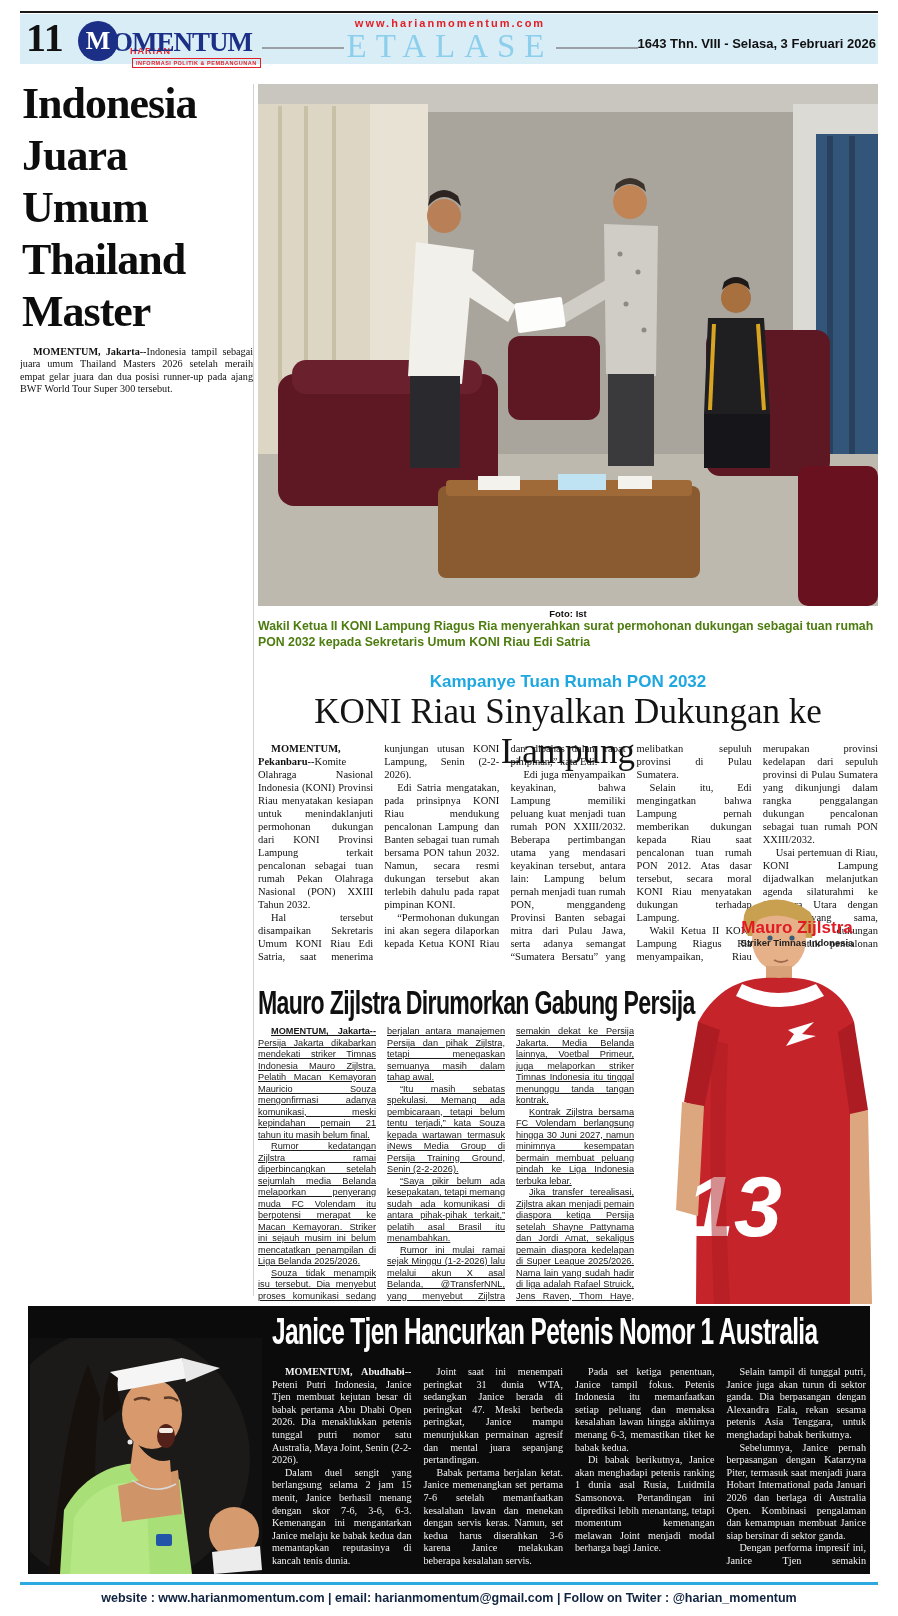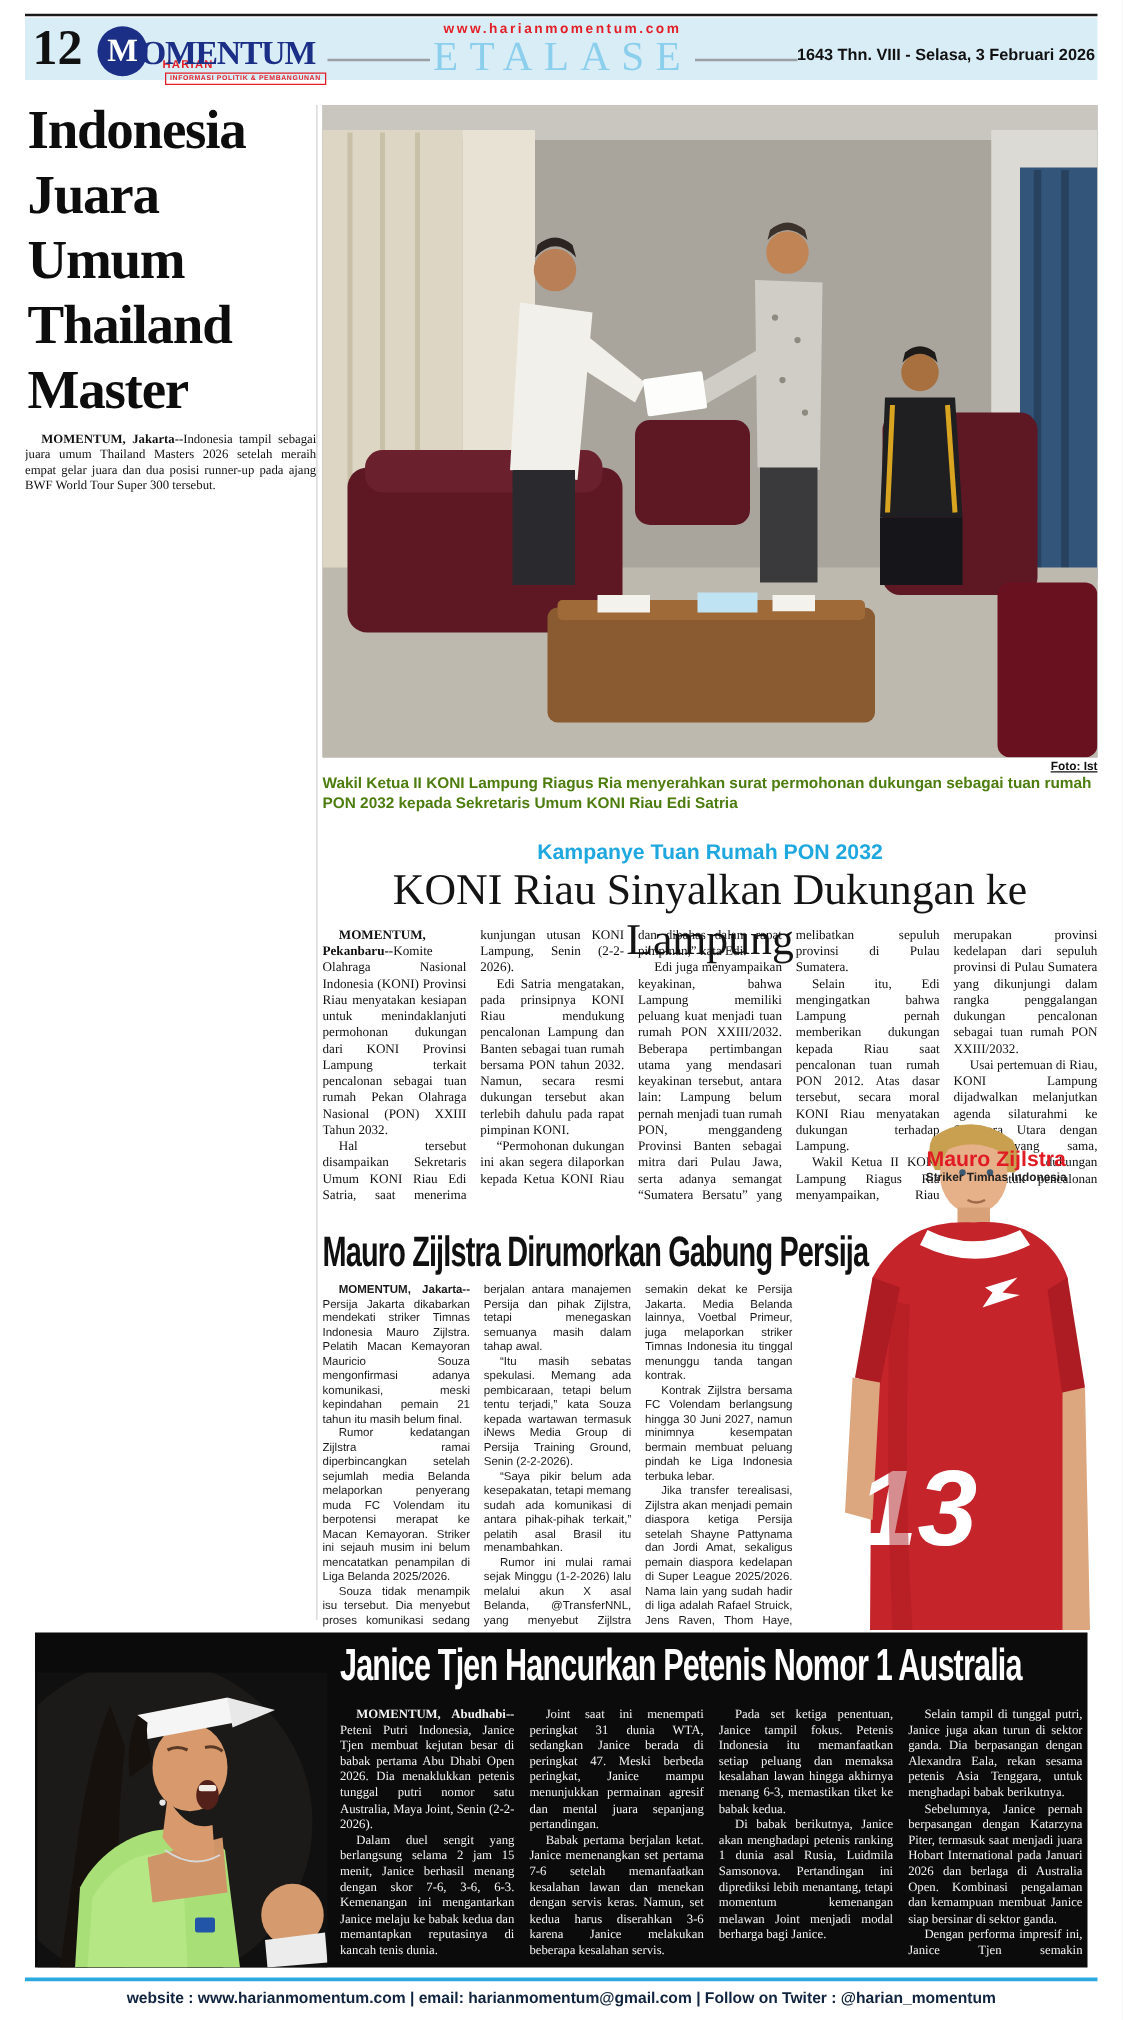--- a/index.html
+++ b/index.html
@@ -25,35 +25,35 @@
   
   .bad-title { position:absolute; left:22px; top:78px; width:232px; font:bold 44px/52px "Liberation Serif", serif; color:#0d0d0d; letter-spacing:-1px; }
   .bad-body { position:absolute; left:20px; top:346px; width:233px; height:948px; overflow:hidden;
               font:10.2px/12.4px "Liberation Serif", serif; color:#111; text-align:justify; }
   .article-body p { text-indent:13px; margin:0; }
   .article-body p b { font-weight:bold; }
   .col-rule { position:absolute; left:253px; top:84px; width:1px; height:1212px; background:#d2d2d2; }
 
   
   .main-photo { position:absolute; left:258px; top:84px; width:620px; height:522px; overflow:hidden; background:#a9a59d; }
-  .photo-credit { position:absolute; left:258px; top:608px; width:620px; text-align:right; font:bold 9.5px "Liberation Sans", sans-serif; color:#111;text-decoration:underline; }
+  .photo-credit { position:absolute; left:258px; top:608px; width:620px; text-align:center; font:bold 9.5px "Liberation Sans", sans-serif; color:#111; }
   .photo-caption { position:absolute; left:258px; top:619px; width:620px; font:bold 12.3px/15.5px "Liberation Sans", sans-serif; color:#4d7c0f; }
 
   
   .koni-kicker { position:absolute; left:258px; top:672px; width:620px; text-align:center; font:bold 17px "Liberation Sans", sans-serif; color:#1fa7e0; }
   .koni-headline { position:absolute; left:258px; top:692px; width:620px; text-align:center; font:400 35px/40px "Liberation Serif", serif; color:#141414; }
   .koni-body { position:absolute; left:258px; top:742px; width:620px; height:224px; overflow:hidden;
                columns:5; column-gap:11px; column-fill:auto;
                font:10.5px/13px "Liberation Serif", serif; color:#111; text-align:justify; }
 
   
   .zij-headline { position:absolute; left:258px; top:984px; width:600px; font:bold 34px/36px "Liberation Sans", sans-serif; color:#101010; letter-spacing:-1px; transform:scaleX(0.68); transform-origin:left top; white-space:nowrap; }
   .zij-body { position:absolute; left:258px; top:1026px; width:376px; height:278px; overflow:hidden;
               columns:3; column-gap:11px; column-fill:auto;
-              font:9.2px/11.5px "Liberation Sans", sans-serif; color:#1a1a1a; text-align:justify; }
+              font:9.2px/11.5px "Liberation Sans", sans-serif; color:#1a1a1a; text-align:justify;text-decoration:underline; }
   .zij-photo { position:absolute; left:638px; top:880px; width:240px; height:424px; }
   .zij-label { position:absolute; left:716px; top:918px; width:162px; text-align:center; }
   .zij-label .name { font:bold 17px/19px "Liberation Sans", sans-serif; color:#e01b24; }
   .zij-label .role { font:bold 9.5px/12px "Liberation Sans", sans-serif; color:#222; }
 
   
   .janice-panel { position:absolute; left:28px; top:1306px; width:842px; height:268px; background:#0b0b0b; }
   .tennis-photo { position:absolute; left:30px; top:1338px; width:232px; height:236px; }
   .janice-headline { position:absolute; left:272px; top:1312px; width:870px; font:bold 36px/40px "Liberation Sans", sans-serif; color:#ffffff; letter-spacing:-1px; transform:scaleX(0.68); transform-origin:left top; white-space:nowrap; }
   .janice-body { position:absolute; left:272px; top:1366px; width:594px; height:204px; overflow:hidden;
@@ -64,21 +64,21 @@
   .footer-rule { position:absolute; left:20px; top:1582px; width:858px; height:3px; background:#2ba9e0; }
   .footer { position:absolute; left:20px; top:1591px; width:858px; text-align:center; font:bold 12.5px "Liberation Sans", sans-serif; color:#10233f; }
 </style>
 </head>
 <body>
 
 <div class="page">
 
   <div class="top-rule"></div>
   <div class="band"></div>
-  <div class="pageno">12</div>
+  <div class="pageno">11</div>
 
   <div class="masthead">
     <span class="harian">HARIAN</span>
     <span class="m-circle">M</span>
     <span class="momentum-rest">OMENTUM</span>
     <span class="tagline">INFORMASI POLITIK &amp; PEMBANGUNAN</span>
   </div>
 
   <div class="hdr-url">www.harianmomentum.com</div>
   <div class="etalase">ETALASE</div>

